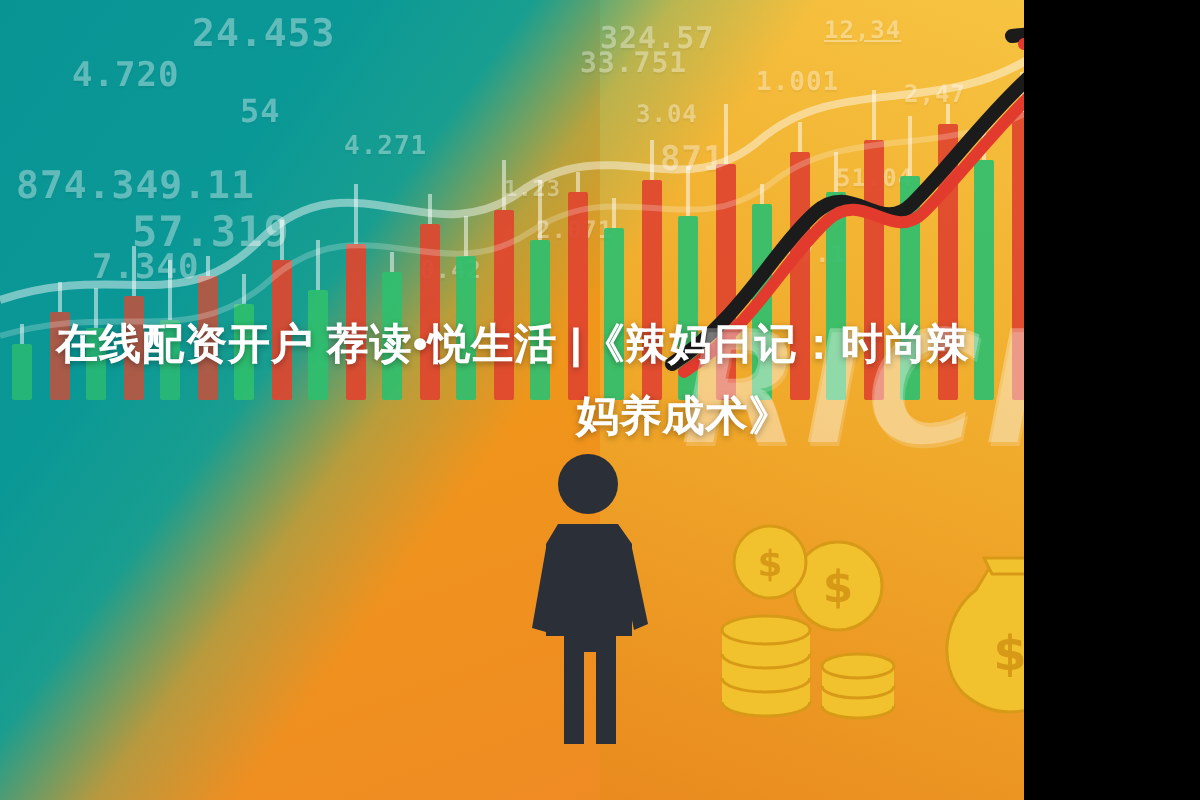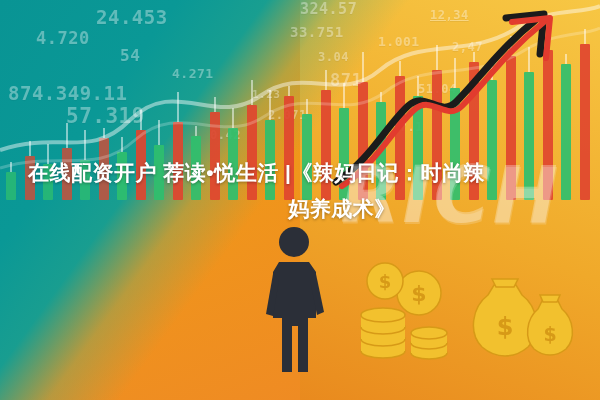--- a/index.html
+++ b/index.html
@@ -2,21 +2,21 @@
 <html><head>
 <meta charset="utf-8">
 <style>
   html, body {
     margin: 0;
     padding: 0;
     background: #000;
   }
   .stage {
     position: relative;
-    width: 600px;
+    width: 512px;
     height: 400px;
     overflow: hidden;
     font-family: "Liberation Sans", sans-serif;
     background: #f5a623;
   }
 
   
   .bg-left {
     position: absolute;
     left: 0; top: 0;
@@ -129,35 +129,36 @@
 <body>
 
 <div class="stage">
 
   <div class="bg-left"></div>
   <div class="bg-right"></div>
   <div class="bg-teal2"></div>
 
   <div class="ticker" id="ticker-layer">
       <div class="tk" style="left: 96px; top: 6px; font-size: 19px;">24.453</div>
-      <div class="tk" style="left: 300px; top: 0; font-size: 15px;">324.57</div>
-      <div class="tk" style="left: 430px; top: 8px; font-size: 12px; text-decoration: underline;">12,34</div>
+      <div class="tk" style="left: 300px; top: 10px; font-size: 15px;">324.57</div>
+      <div class="tk" style="left: 412px; top: 8px; font-size: 12px; text-decoration: underline;">12,34</div>
       <div class="tk" style="left: 36px; top: 28px; font-size: 17px;">4.720</div>
       <div class="tk" style="left: 290px; top: 24px; font-size: 14px;">33.751</div>
       <div class="tk" style="left: 378px; top: 34px; font-size: 13px;">1.001</div>
       <div class="tk" style="left: 120px; top: 46px; font-size: 16px;">54</div>
       <div class="tk" style="left: 318px; top: 50px; font-size: 12px;">3.04</div>
       <div class="tk" style="left: 452px; top: 40px; font-size: 12px;">2,47</div>
       <div class="tk" style="left: 172px; top: 66px; font-size: 13px;">4.271</div>
       <div class="tk" style="left: 330px; top: 70px; font-size: 17px;">871</div>
       <div class="tk" style="left: 8px; top: 82px; font-size: 19px;">874.349.11</div>
       <div class="tk" style="left: 252px; top: 88px; font-size: 11px;">1.23</div>
       <div class="tk" style="left: 418px; top: 82px; font-size: 12px;">51.04</div>
       <div class="tk" style="left: 66px; top: 104px; font-size: 21px;">57.319</div>
       <div class="tk" style="left: 268px; top: 108px; font-size: 12px;">2.071</div>
+      <div class="tk" style="left: 46px; top: 124px; font-size: 17px;">7.340</div>
       <div class="tk" style="left: 210px; top: 128px; font-size: 12px;">0.42</div>
       <div class="tk" style="left: 392px; top: 120px; font-size: 12px;">37.1</div>
     </div>
 
   <div class="chart" id="chart-layer">
       <div class="wick" style="left: 10px; bottom: 28px; height: 10px;"></div>
       <div class="bar" style="left: 6px; width: 10px; height: 28px; background: rgb(47, 191, 110); opacity: 0.75;"></div>
       <div class="wick" style="left: 28.5px; bottom: 44px; height: 15px;"></div>
       <div class="bar" style="left: 24.5px; width: 10px; height: 44px; background: rgb(224, 69, 47); opacity: 0.75;"></div>
       <div class="wick" style="left: 47px; bottom: 36px; height: 20px;"></div>

